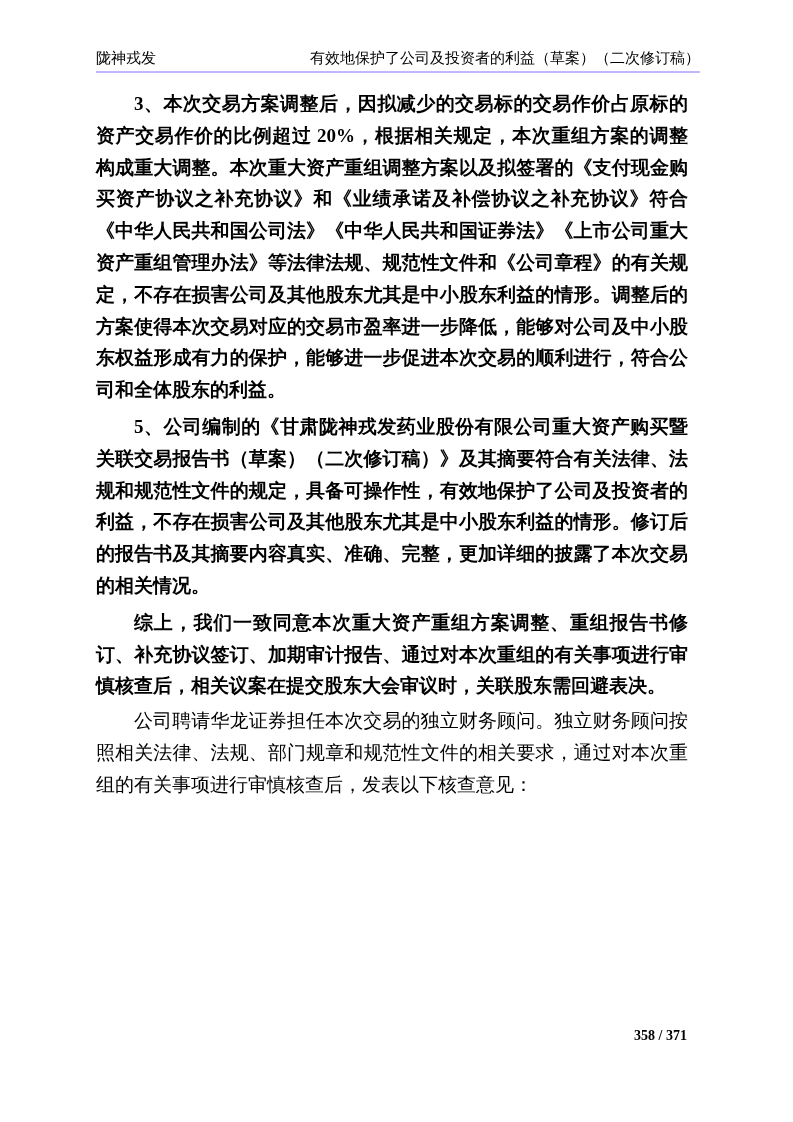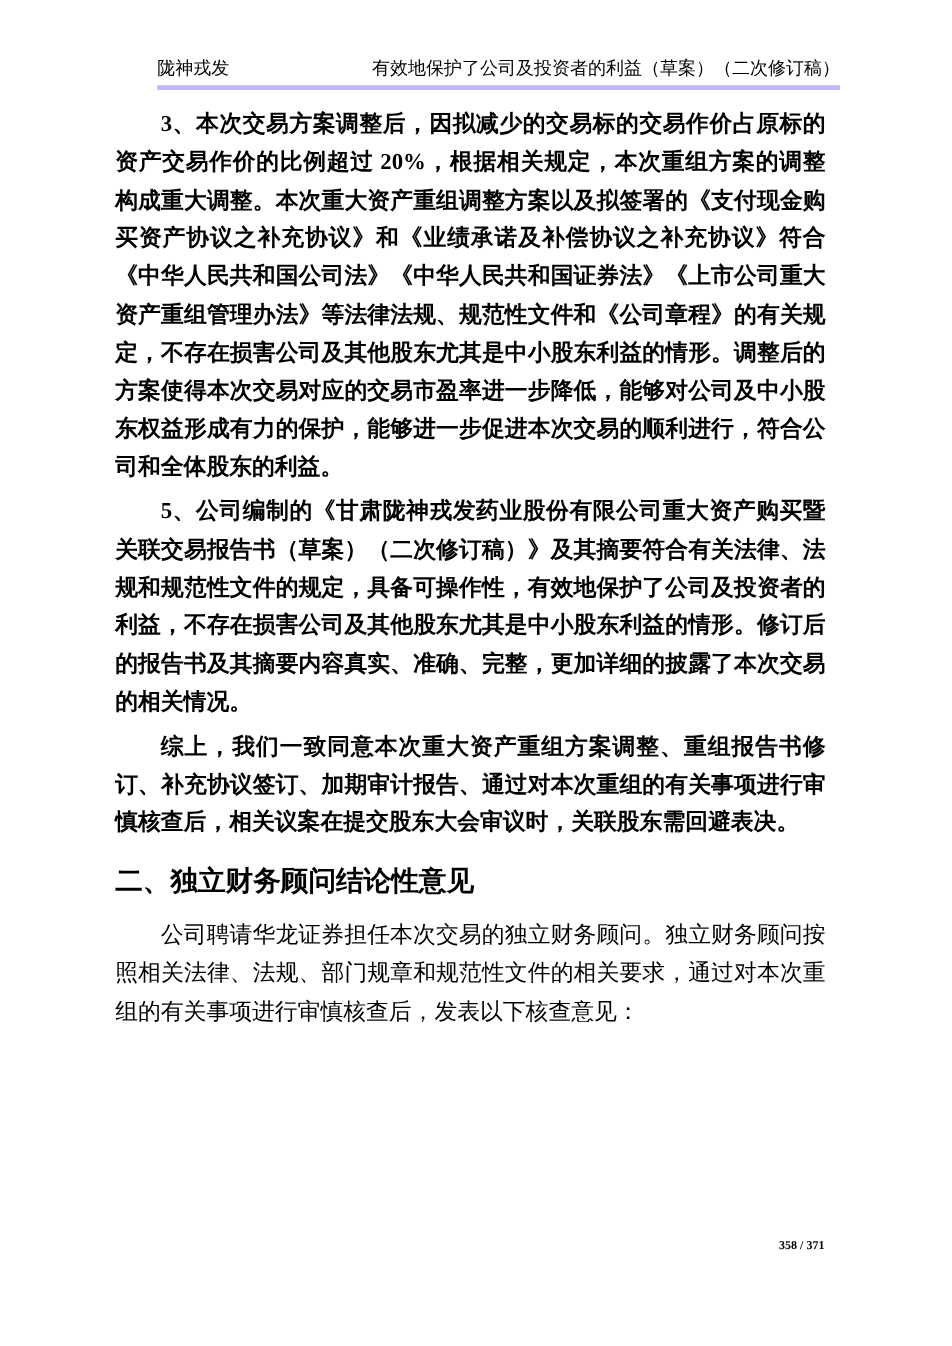--- a/index.html
+++ b/index.html
@@ -17,25 +17,24 @@
     color: #000000;
   }
   .header {
     position: absolute;
     top: 48px;
     left: 96px;
     right: 93px;
     display: flex;
     justify-content: space-between;
     align-items: flex-end;
-    border-bottom: 4px solid #c4b5fd;
+    border-bottom: 2px solid #c4b5fd;
     padding-bottom: 3px;
     font-size: 15px;
     line-height: 20px;
-    margin-left: 35px;
   }
   .header .hdr-left {
     white-space: nowrap;
   }
   .header .hdr-right {
     white-space: nowrap;
   }
   .content {
     position: absolute;
     top: 88px;
@@ -64,41 +63,40 @@
     line-height: 30px;
     margin: 17px 0 16px 0;
     text-align: left;
   }
   .footer {
     position: absolute;
     bottom: 78px;
     left: 96px;
     right: 106px;
     text-align: right;
-    font-size: 10px;
+    font-size: 14px;
     font-weight: bold;
     font-family: "Liberation Serif", serif;
   }
 </style>
 </head>
 <body>
 
 <div class="page">
 
   <div class="header">
     <span class="hdr-left">陇神戎发</span>
     <span class="hdr-right">有效地保护了公司及投资者的利益（草案）（二次修订稿）</span>
   </div>
 
   <div class="content">
     <p class="para para-kai">3、本次交易方案调整后，因拟减少的交易标的交易作价占原标的资产交易作价的比例超过 20%，根据相关规定，本次重组方案的调整构成重大调整。本次重大资产重组调整方案以及拟签署的《支付现金购买资产协议之补充协议》和《业绩承诺及补偿协议之补充协议》符合《中华人民共和国公司法》《中华人民共和国证券法》《上市公司重大资产重组管理办法》等法律法规、规范性文件和《公司章程》的有关规定，不存在损害公司及其他股东尤其是中小股东利益的情形。调整后的方案使得本次交易对应的交易市盈率进一步降低，能够对公司及中小股东权益形成有力的保护，能够进一步促进本次交易的顺利进行，符合公司和全体股东的利益。</p>
     <p class="para para-kai">5、公司编制的《甘肃陇神戎发药业股份有限公司重大资产购买暨关联交易报告书（草案）（二次修订稿）》及其摘要符合有关法律、法规和规范性文件的规定，具备可操作性，有效地保护了公司及投资者的利益，不存在损害公司及其他股东尤其是中小股东利益的情形。修订后的报告书及其摘要内容真实、准确、完整，更加详细的披露了本次交易的相关情况。</p>
     <p class="para para-kai">综上，我们一致同意本次重大资产重组方案调整、重组报告书修订、补充协议签订、加期审计报告、通过对本次重组的有关事项进行审慎核查后，相关议案在提交股东大会审议时，关联股东需回避表决。</p>
 
-    <h2 class="section-heading">二、独立财务顾问结论性意见</h2>
 
     <p class="para para-song">公司聘请华龙证券担任本次交易的独立财务顾问。独立财务顾问按照相关法律、法规、部门规章和规范性文件的相关要求，通过对本次重组的有关事项进行审慎核查后，发表以下核查意见：</p>
   </div>
 
   <div class="footer">
     <span>358 / 371</span>
   </div>
 
 </div>
 

